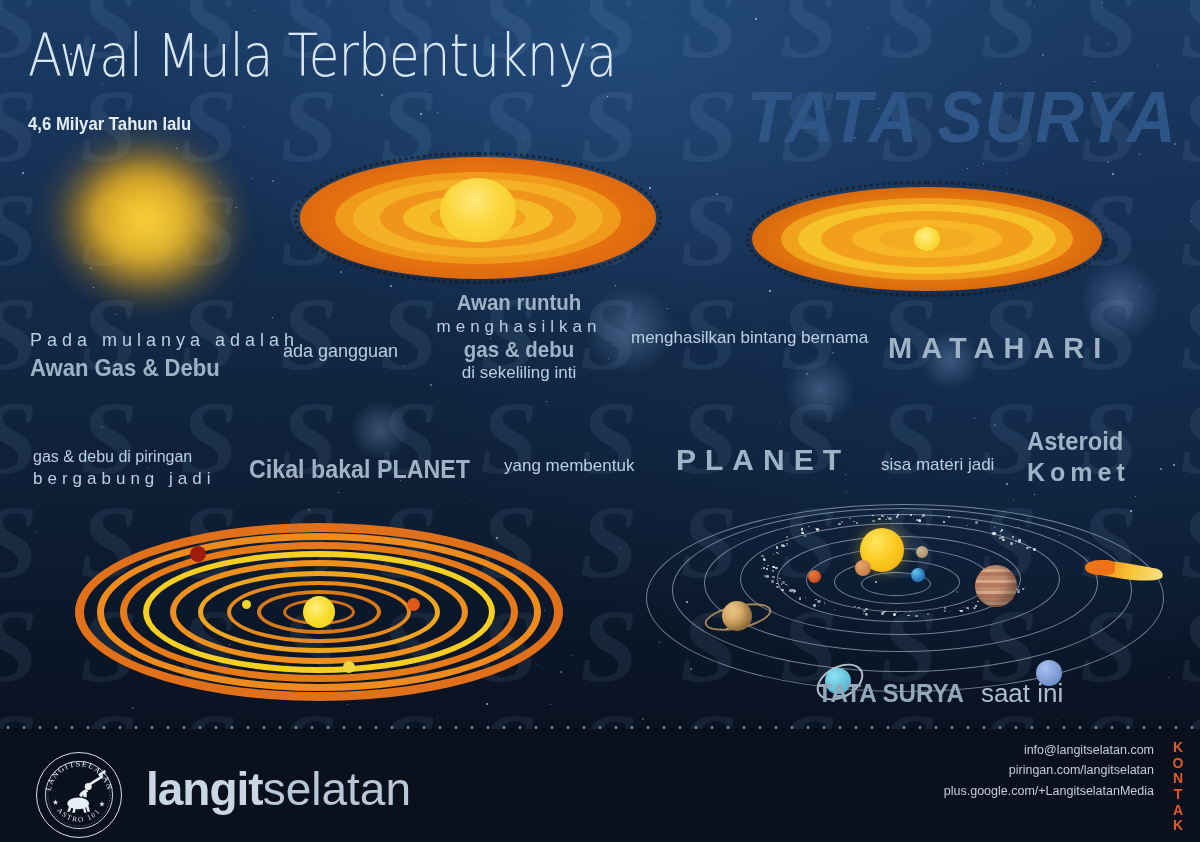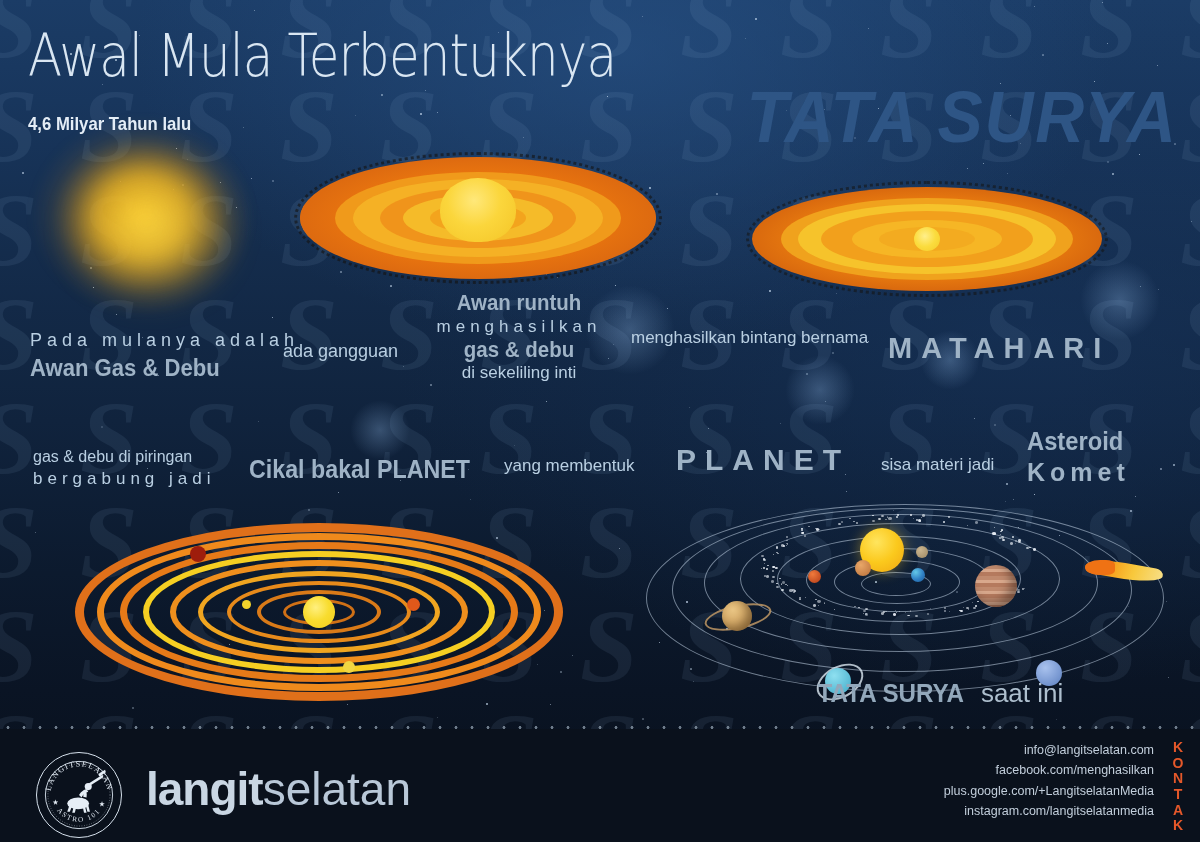--- a/index.html
+++ b/index.html
@@ -731,23 +731,22 @@
       </g>
     </svg>
   </div>
 
   <div class="wordmark">
     <b>langit</b><span>selatan</span>
   </div>
 
   <div class="contact">
     <div>info@langitselatan.com</div>
-    <div>facebook.com/menghasilkan</div>
+    <div>piringan.com/langitselatan</div>
     <div>plus.google.com/+LangitselatanMedia</div>
-    <div>instagram.com/langitselatanmedia</div>
   </div>
 
   <div class="kontak" id="kontak">
       <span>K</span>
       <span>O</span>
       <span>N</span>
       <span>T</span>
       <span>A</span>
       <span>K</span>
     </div>

